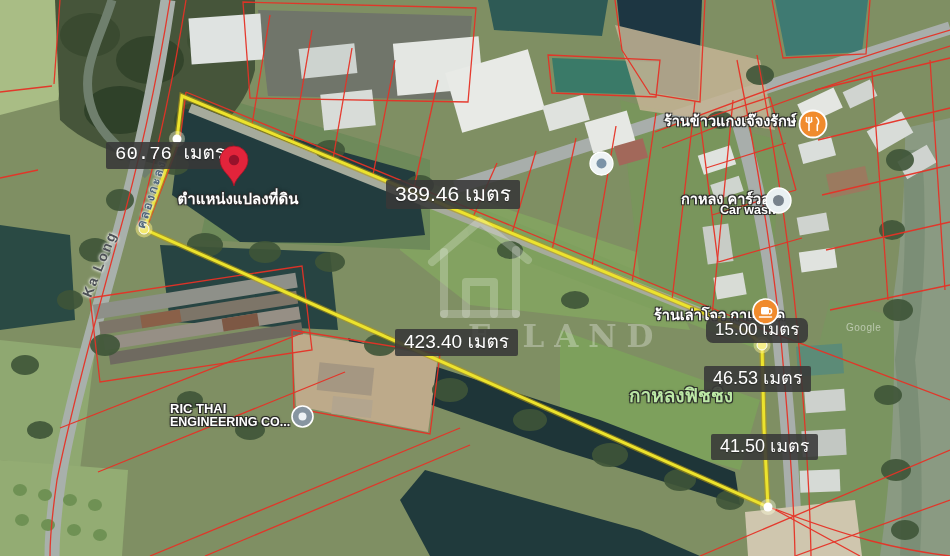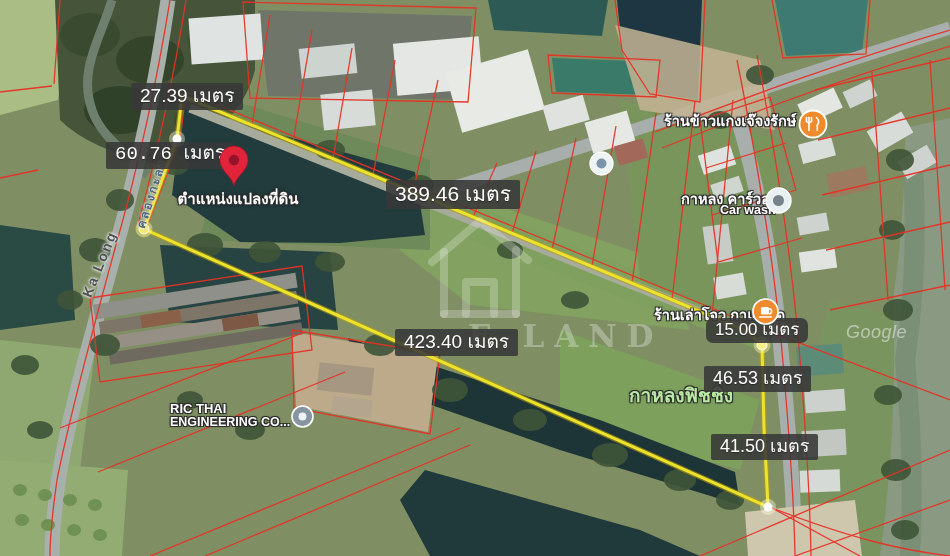--- a/index.html
+++ b/index.html
@@ -11,22 +11,22 @@
         text-shadow:0 1px 1px rgba(0,0,0,.4);}
   .poi-label{position:absolute;z-index:9;color:#fff;font-weight:bold;white-space:nowrap;
         text-shadow:-1px -1px 0 rgba(40,40,40,.9),1px -1px 0 rgba(40,40,40,.9),
                     -1px 1px 0 rgba(40,40,40,.9),1px 1px 0 rgba(40,40,40,.9),0 0 3px rgba(0,0,0,.6);}
   .poi-icon{position:absolute;z-index:11;}
   .road-label{position:absolute;z-index:8;font-weight:bold;letter-spacing:2px;
         color:#4d5156;text-shadow:0 0 2px #eef0ea,0 0 3px #eef0ea,0 0 4px #dfe3da;white-space:nowrap;}
   #watermark{position:absolute;z-index:5;left:0;top:0;width:950px;height:472px;pointer-events:none;}
   #wm-text{position:absolute;left:468px;top:318px;font-family:"DejaVu Serif",serif;
         font-size:31px;font-weight:bold;letter-spacing:10px;color:rgba(255,255,255,.30);}
-  #google-attr{position:absolute;left:846px;top:322px;z-index:6;font-size:18px;
-        color:rgba(255,255,255,.48);letter-spacing:.5px;font-style:italic;}
+  #google-attr{position:absolute;left:846px;top:322px;z-index:6;font-size:10px;
+        color:rgba(255,255,255,.48);letter-spacing:.5px;}
   #pin{position:absolute;left:212px;top:138px;width:44px;height:50px;z-index:12;}
   #pin-label{position:absolute;left:168px;top:187px;width:140px;text-align:center;z-index:12;
         color:#fff;font-weight:bold;font-size:15px;
         text-shadow:-1px -1px 0 #2e2e2e,1px -1px 0 #2e2e2e,-1px 1px 0 #2e2e2e,1px 1px 0 #2e2e2e,0 0 4px rgba(0,0,0,.7);}
 </style>
 </head>
 <body>
 
 <div id="stage">
 
@@ -231,21 +231,20 @@
         <path d="M444,252 L444,314"></path>
         <path d="M516,250 L516,314"></path>
         <path d="M444,314 L516,314"></path>
         <path d="M466,314 L466,282 L494,282 L494,314"></path>
       </g>
     </svg>
     <div id="wm-text">E LAND</div>
   </div>
   <div id="google-attr">Google</div>
 
-  <div class="chip" style="left:131px;top:83px;font-size:19px;">27.39 เมตร</div>
   <div class="chip" style="left:106px;top:142px;font-size:19px;font-family:Liberation Mono, monospace;">60.76 เมตร</div>
   <div class="chip" style="left:386px;top:180px;font-size:21px;">389.46 เมตร</div>
   <div class="chip" style="left:395px;top:329px;font-size:19px;text-align:right;">423.40 เมตร</div>
   <div class="chip" style="left:706px;top:318px;font-size:17px;border-radius:7px;">15.00 เมตร</div>
   <div class="chip" style="left:704px;top:366px;font-size:18px;">46.53 เมตร</div>
   <div class="chip" style="left:711px;top:434px;font-size:18px;">41.50 เมตร</div>
 
   <div id="pin">
     <svg width="44" height="50" viewBox="-22 -40 44 50">
       <path d="M0,8 C-2,-2 -14,-7 -14,-18 A14,14 0 1 1 14,-18 C14,-7 2,-2 0,8 Z" fill="#e2243b" stroke="#a51326" stroke-width=".8"></path>

